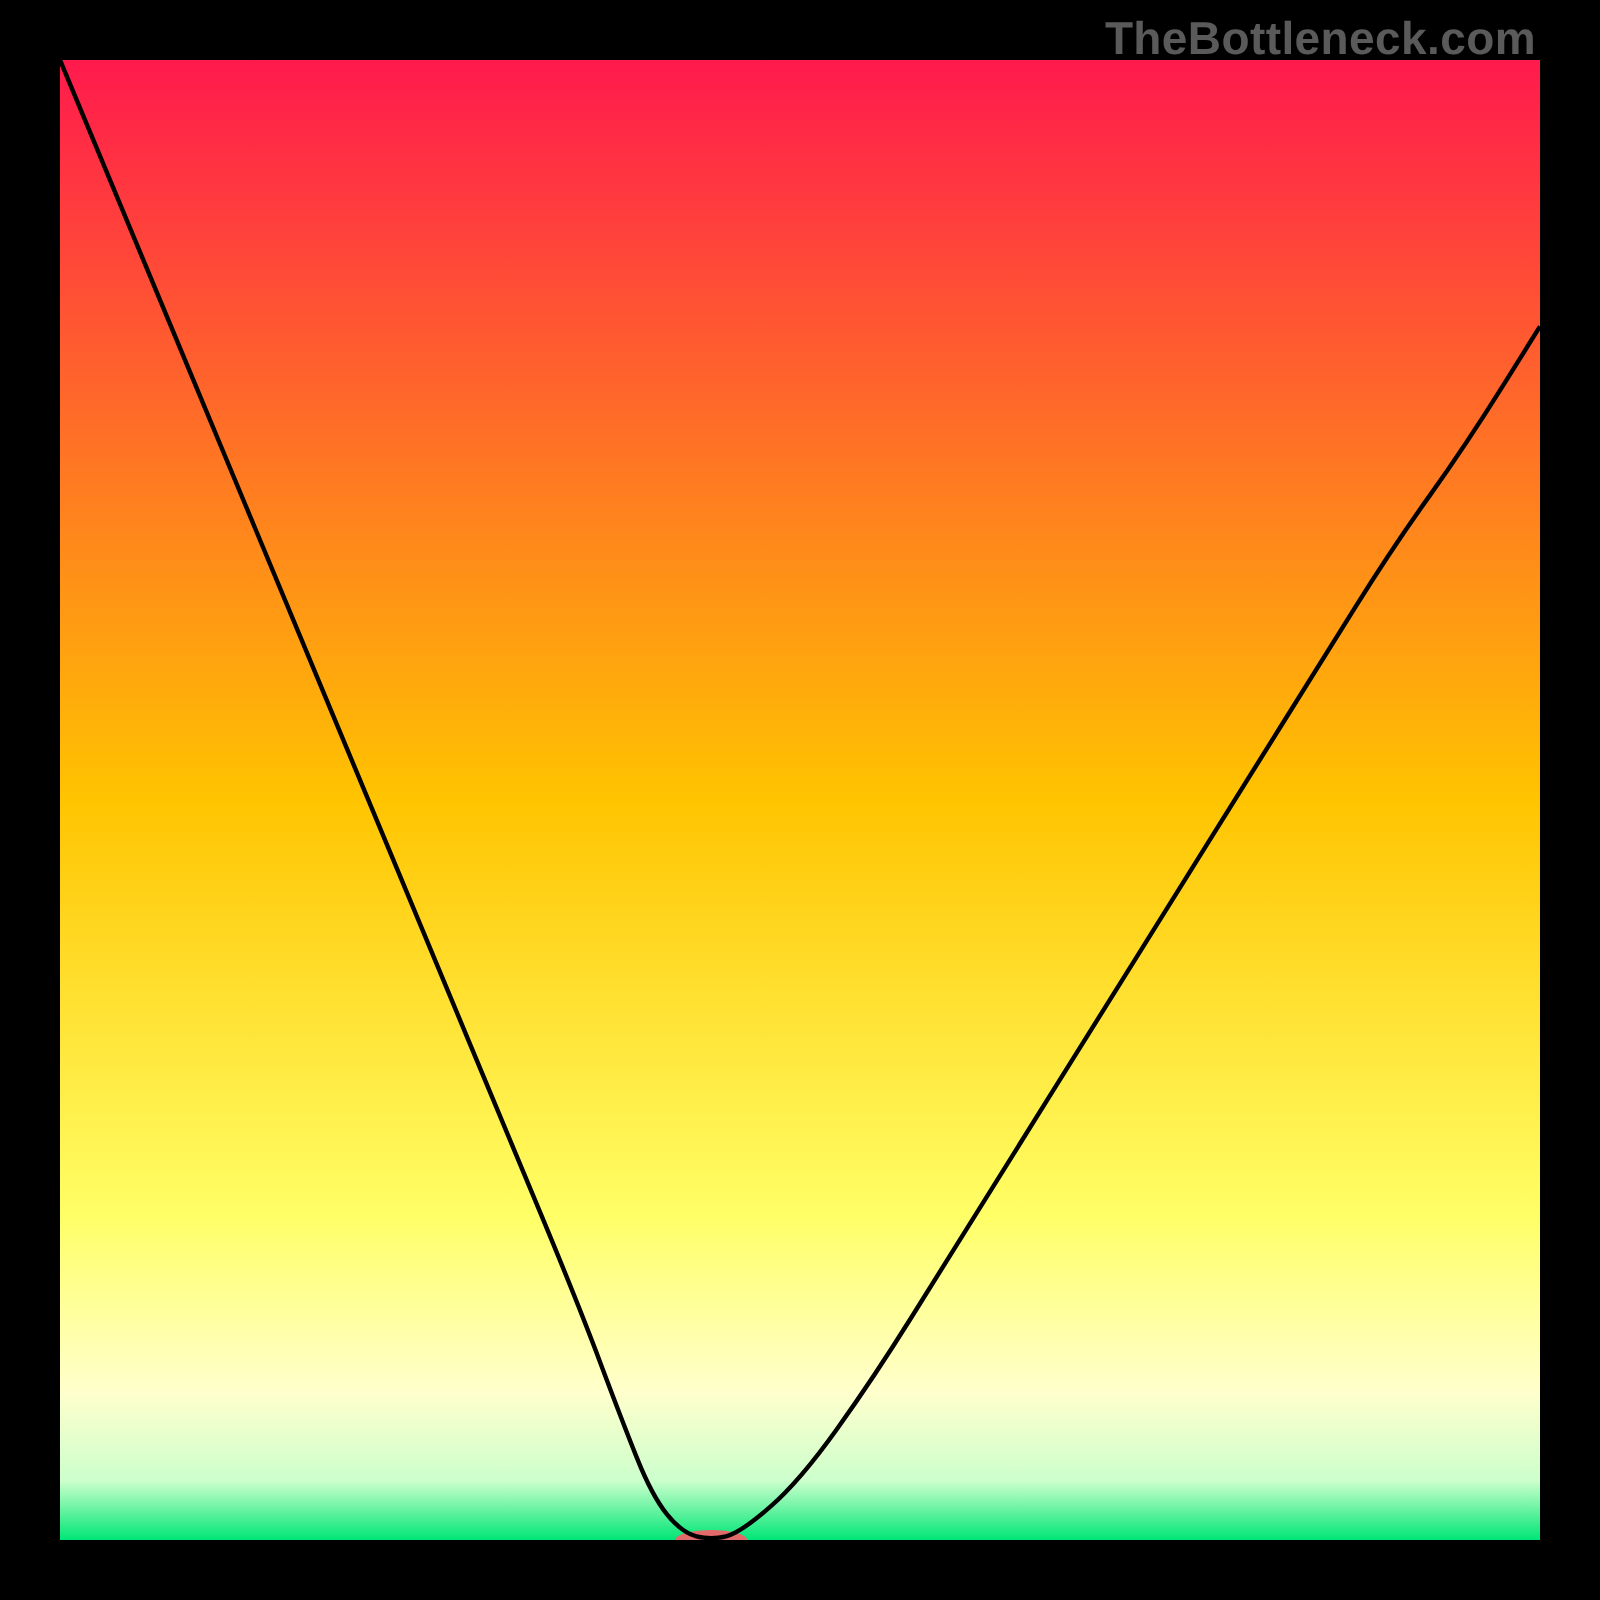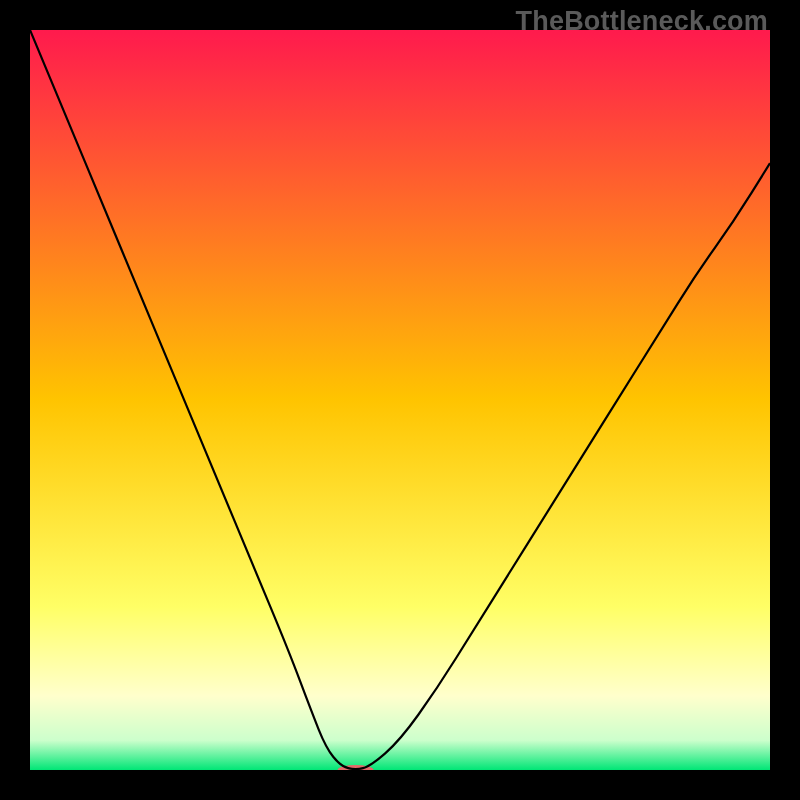--- a/index.html
+++ b/index.html
@@ -23,21 +23,21 @@
     left: 30px;
     top: 30px;
     width: 740px;
     height: 740px;
   }
   .watermark {
     position: absolute;
     top: 6px;
     right: 32px;
     font-family: Arial, Helvetica, sans-serif;
-    font-size: 27px;
+    font-size: 23px;
     font-weight: 600;
     color: #5a5a5a;
     letter-spacing: 0.2px;
   }
 </style>
 </head>
 <body>
 
 <div class="frame">
   <svg class="plot" viewBox="0 0 740 740" width="740" height="740">

